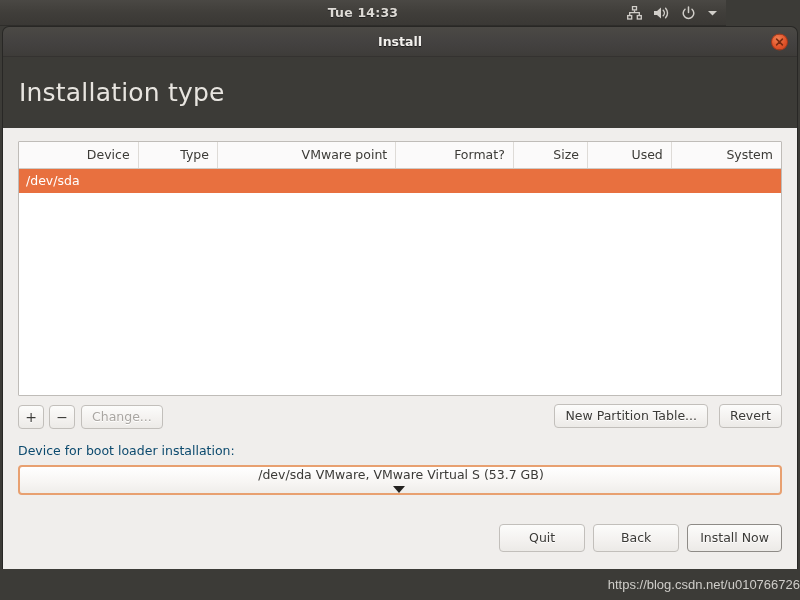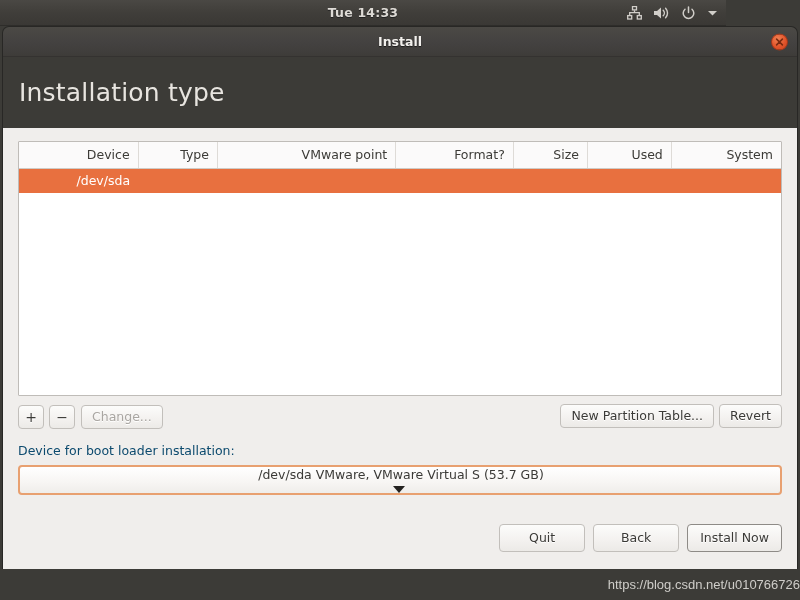--- a/index.html
+++ b/index.html
@@ -143,21 +143,21 @@
   }
   table.parts thead th:last-child { border-right: none; }
   table.parts tbody td {
     padding: 4px 8px 5px 8px;
     color: #ffffff;
     white-space: nowrap;
   }
   tr.selected-row td {
     background: #e8703f;
   }
-  tr.selected-row td:first-child { padding-left: 7px; text-align: right; }
+  tr.selected-row td:first-child { padding-left: 7px; }
 
   
   #table-toolbar {
     margin-top: 8px;
     display: flex;
     align-items: center;
     height: 26px;
     position: relative;
   }
   .btn {
@@ -185,21 +185,21 @@
   }
   .btn.strong {
     border-color: #8e8b87;
   }
   #minus-btn { margin-left: 5px; }
   #change-btn { margin-left: 6px; }
   #table-right-btns {
     position: absolute;
     right: 0; top: 0;
     display: flex;
-    gap: 5px;
+    gap: 11px;
   }
 
   
   #bootloader-label {
     margin-top: 13px;
     font-size: 12.5px;
     color: #0c4a6e;
   }
   #bootloader-combo {
     margin-top: 7px;

